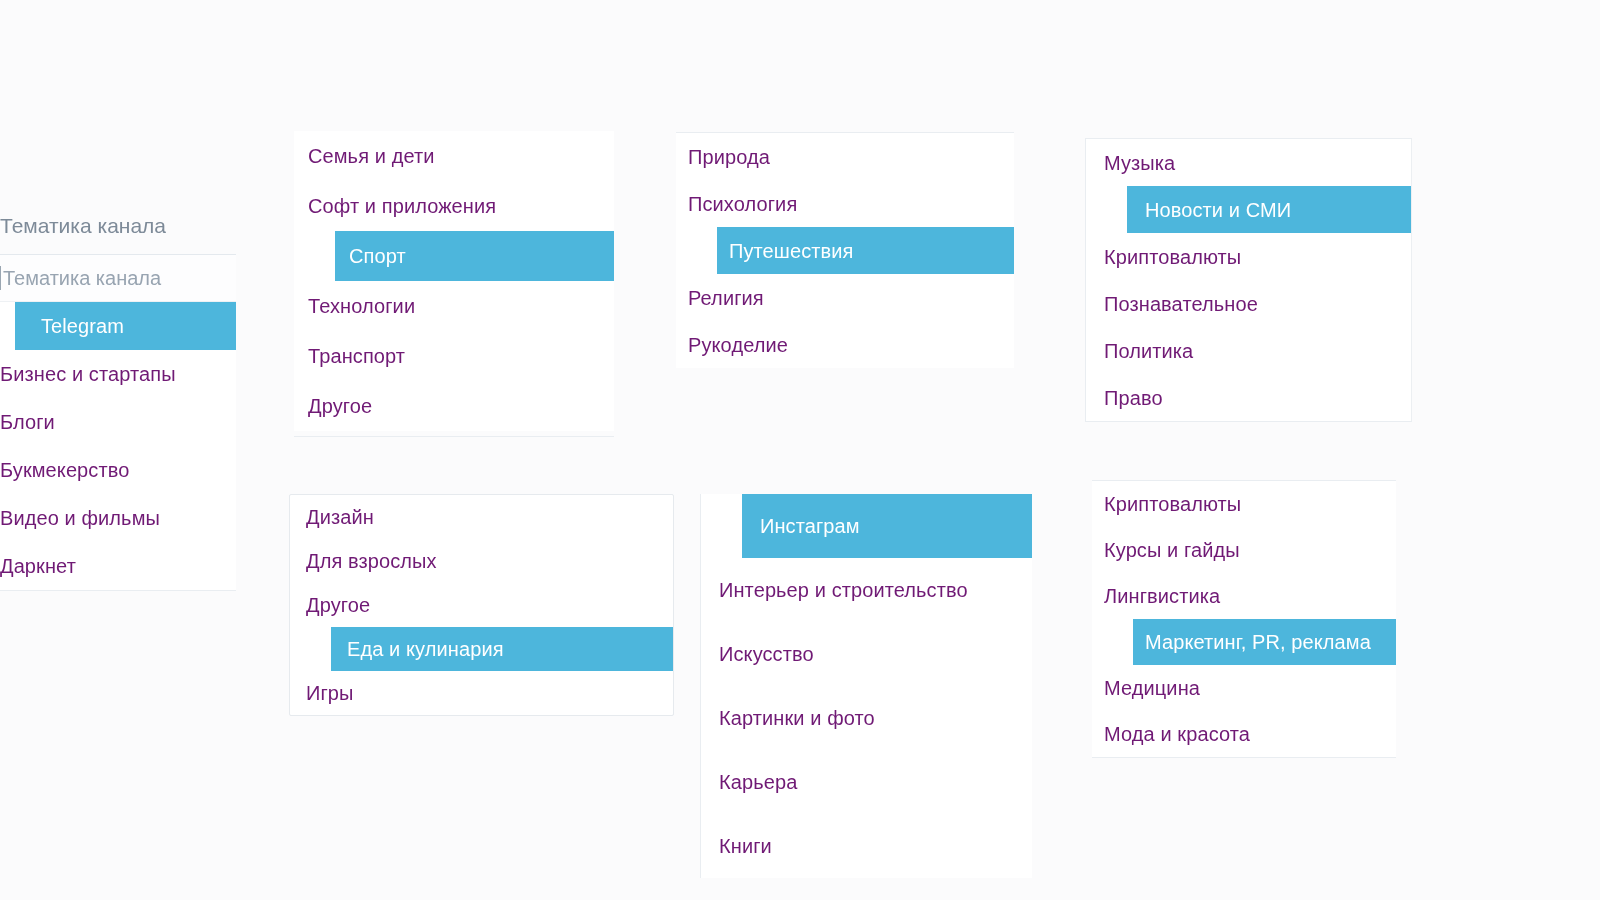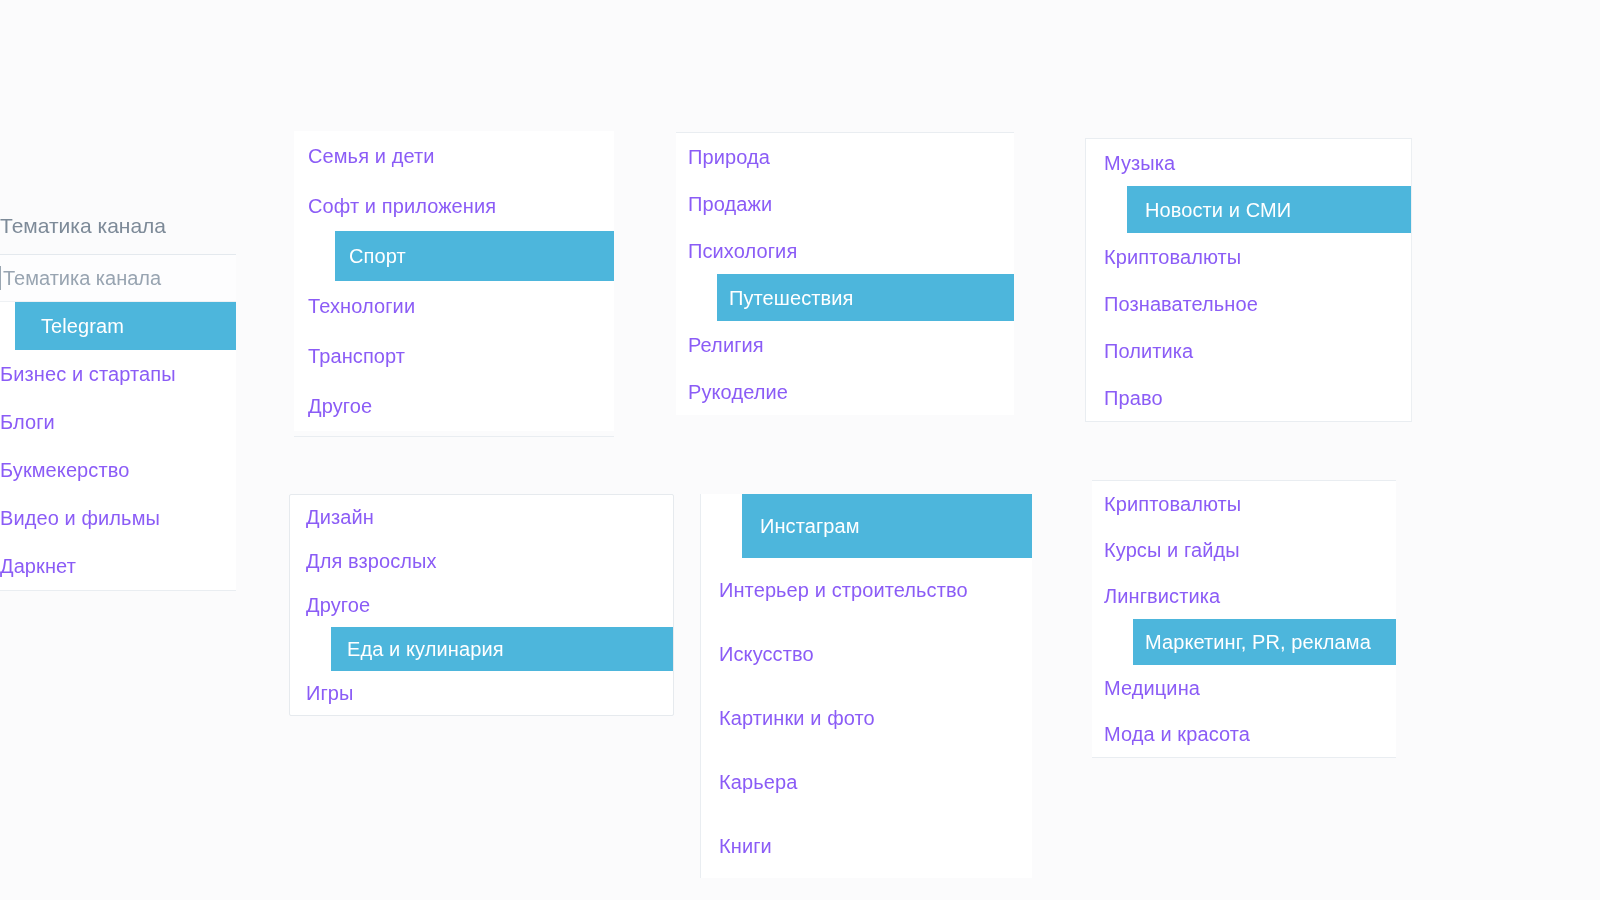--- a/index.html
+++ b/index.html
@@ -27,21 +27,21 @@
     border-radius: 2px;
   }
   .panel.topline   { border-top: 1px solid #e9edf1; }
   .panel.botline   { border-bottom: 1px solid #e9edf1; }
   .panel.leftline  { border-left: 1px solid #e9edf1; }
   .panel.rightline { border-right: 1px solid #eceff2; text-align: right; }
 
   .opt {
     display: flex;
     align-items: center;
-    color: #8b5cf6;
+    color: #701a75;
     font-size: 20px;
     line-height: 1;
     letter-spacing: 0.1px;
     white-space: nowrap;
     cursor: pointer;
   }
   .opt.sel {
     background: #4db6dc;
     color: #ffffff;
     margin-left: 41px;
@@ -206,23 +206,20 @@
       <div class="opt">
         <span>Игры</span>
       </div>
     </div>
 
   <div id="col3-top" class="panel topline">
       <div class="opt">
         <span>Природа</span>
       </div>
       <div class="opt">
-        <span>Продажи</span>
-      </div>
-      <div class="opt">
         <span>Психология</span>
       </div>
       <div class="opt sel">
         <span>Путешествия</span>
       </div>
       <div class="opt">
         <span>Религия</span>
       </div>
       <div class="opt">
         <span>Рукоделие</span>

